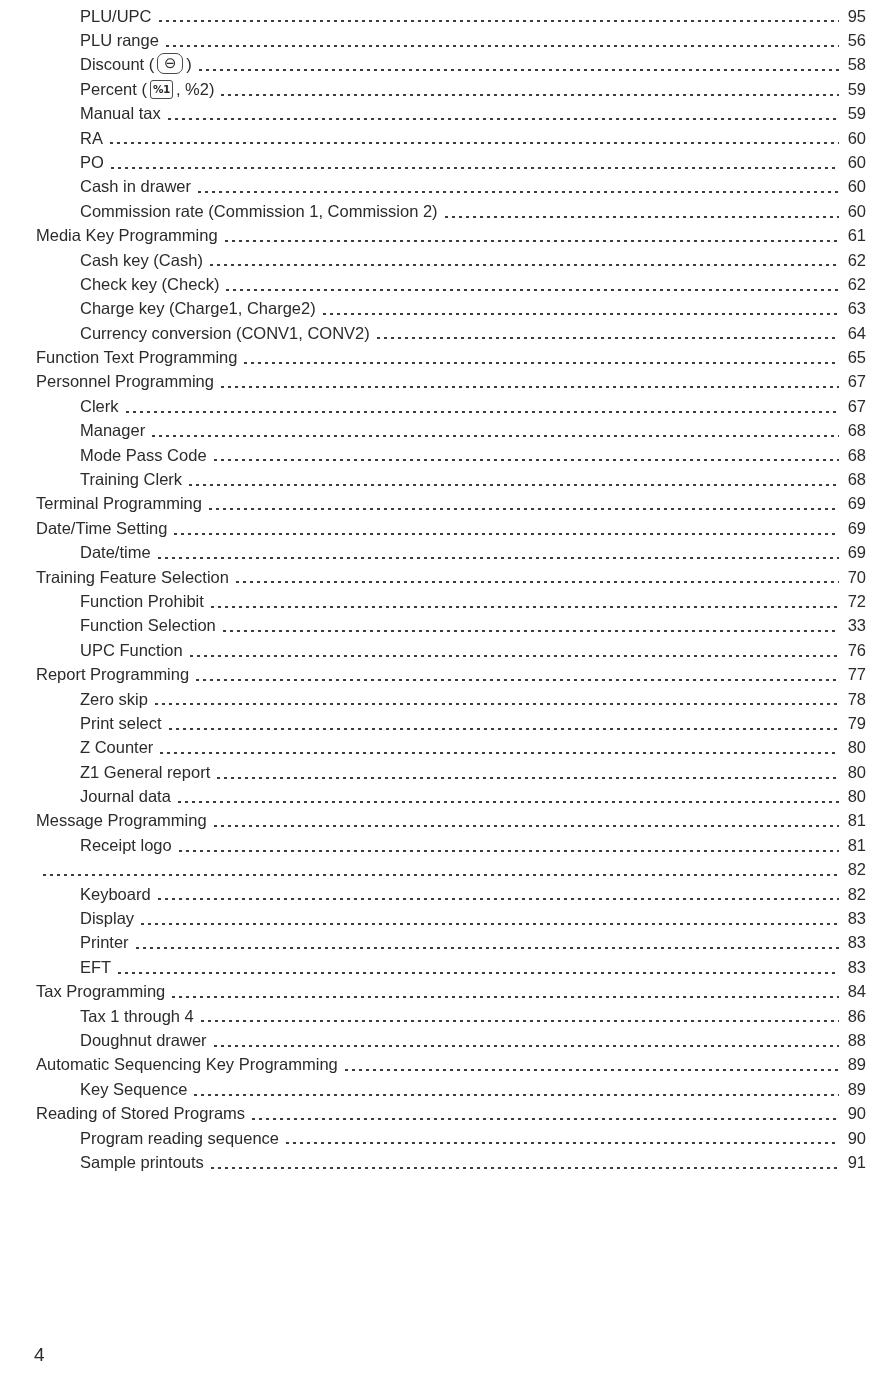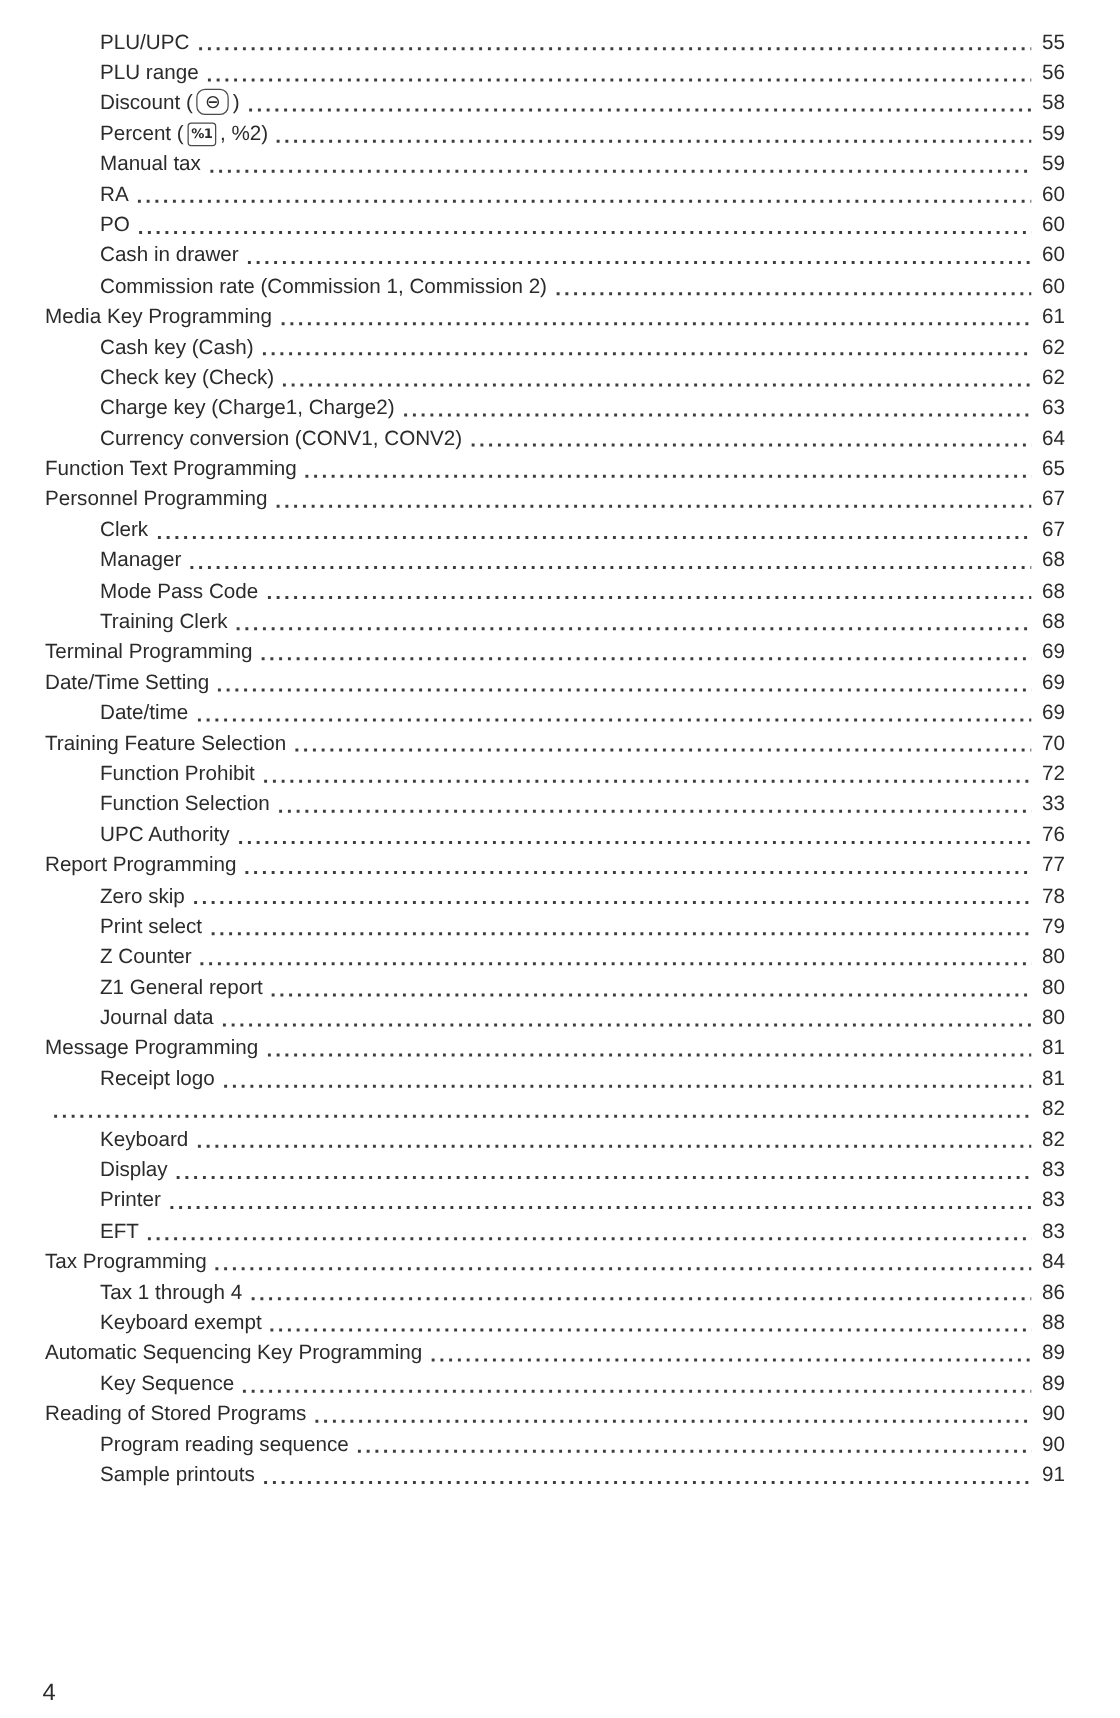--- a/index.html
+++ b/index.html
@@ -8,22 +8,21 @@
     background:#ffffff;
     font-family:"Liberation Sans", sans-serif;
     color:#2b2b2b;
     position:relative;
     overflow:hidden;
   }
   .toc-wrap {
     position:absolute;
     top:2px;
     left:36px;
-    right:44px;
-    margin-top:18px;
+    right:30px;
   }
   .toc-row {
     display:flex;
     align-items:flex-end;
     height:24.4px;
     font-size:16.5px;
     line-height:1.2;
   }
   .toc-row.level-2 { padding-left:44px; }
   .toc-label, .toc-suffix { white-space:pre; }
@@ -72,21 +71,21 @@
   }
 </style>
 </head>
 <body>
 
 <main>
   <div class="toc-wrap" id="toc-list">
       <div class="toc-row level-2">
     <span class="toc-label">PLU/UPC</span>
     <span class="toc-dots"></span>
-    <span class="toc-page">55</span>
+    <span class="toc-page">95</span>
   </div>
       <div class="toc-row level-2">
     <span class="toc-label">PLU range</span>
     <span class="toc-dots"></span>
     <span class="toc-page">56</span>
   </div>
       <div class="toc-row level-2">
     <span class="toc-label">Discount (</span>
         <span class="key-icon key-minus">⊖</span>
         <span class="toc-suffix">)</span>
@@ -204,21 +203,21 @@
     <span class="toc-label">Function Prohibit</span>
     <span class="toc-dots"></span>
     <span class="toc-page">72</span>
   </div>
       <div class="toc-row level-2">
     <span class="toc-label">Function Selection</span>
     <span class="toc-dots"></span>
     <span class="toc-page">33</span>
   </div>
       <div class="toc-row level-2">
-    <span class="toc-label">UPC Authority</span>
+    <span class="toc-label">UPC Function</span>
     <span class="toc-dots"></span>
     <span class="toc-page">76</span>
   </div>
       <div class="toc-row level-1">
     <span class="toc-label">Report Programming</span>
     <span class="toc-dots"></span>
     <span class="toc-page">77</span>
   </div>
       <div class="toc-row level-2">
     <span class="toc-label">Zero skip</span>
@@ -283,21 +282,21 @@
     <span class="toc-label">Tax Programming</span>
     <span class="toc-dots"></span>
     <span class="toc-page">84</span>
   </div>
       <div class="toc-row level-2">
     <span class="toc-label">Tax 1 through 4</span>
     <span class="toc-dots"></span>
     <span class="toc-page">86</span>
   </div>
       <div class="toc-row level-2">
-    <span class="toc-label">Keyboard exempt</span>
+    <span class="toc-label">Doughnut drawer</span>
     <span class="toc-dots"></span>
     <span class="toc-page">88</span>
   </div>
       <div class="toc-row level-1">
     <span class="toc-label">Automatic Sequencing Key Programming</span>
     <span class="toc-dots"></span>
     <span class="toc-page">89</span>
   </div>
       <div class="toc-row level-2">
     <span class="toc-label">Key Sequence</span>

